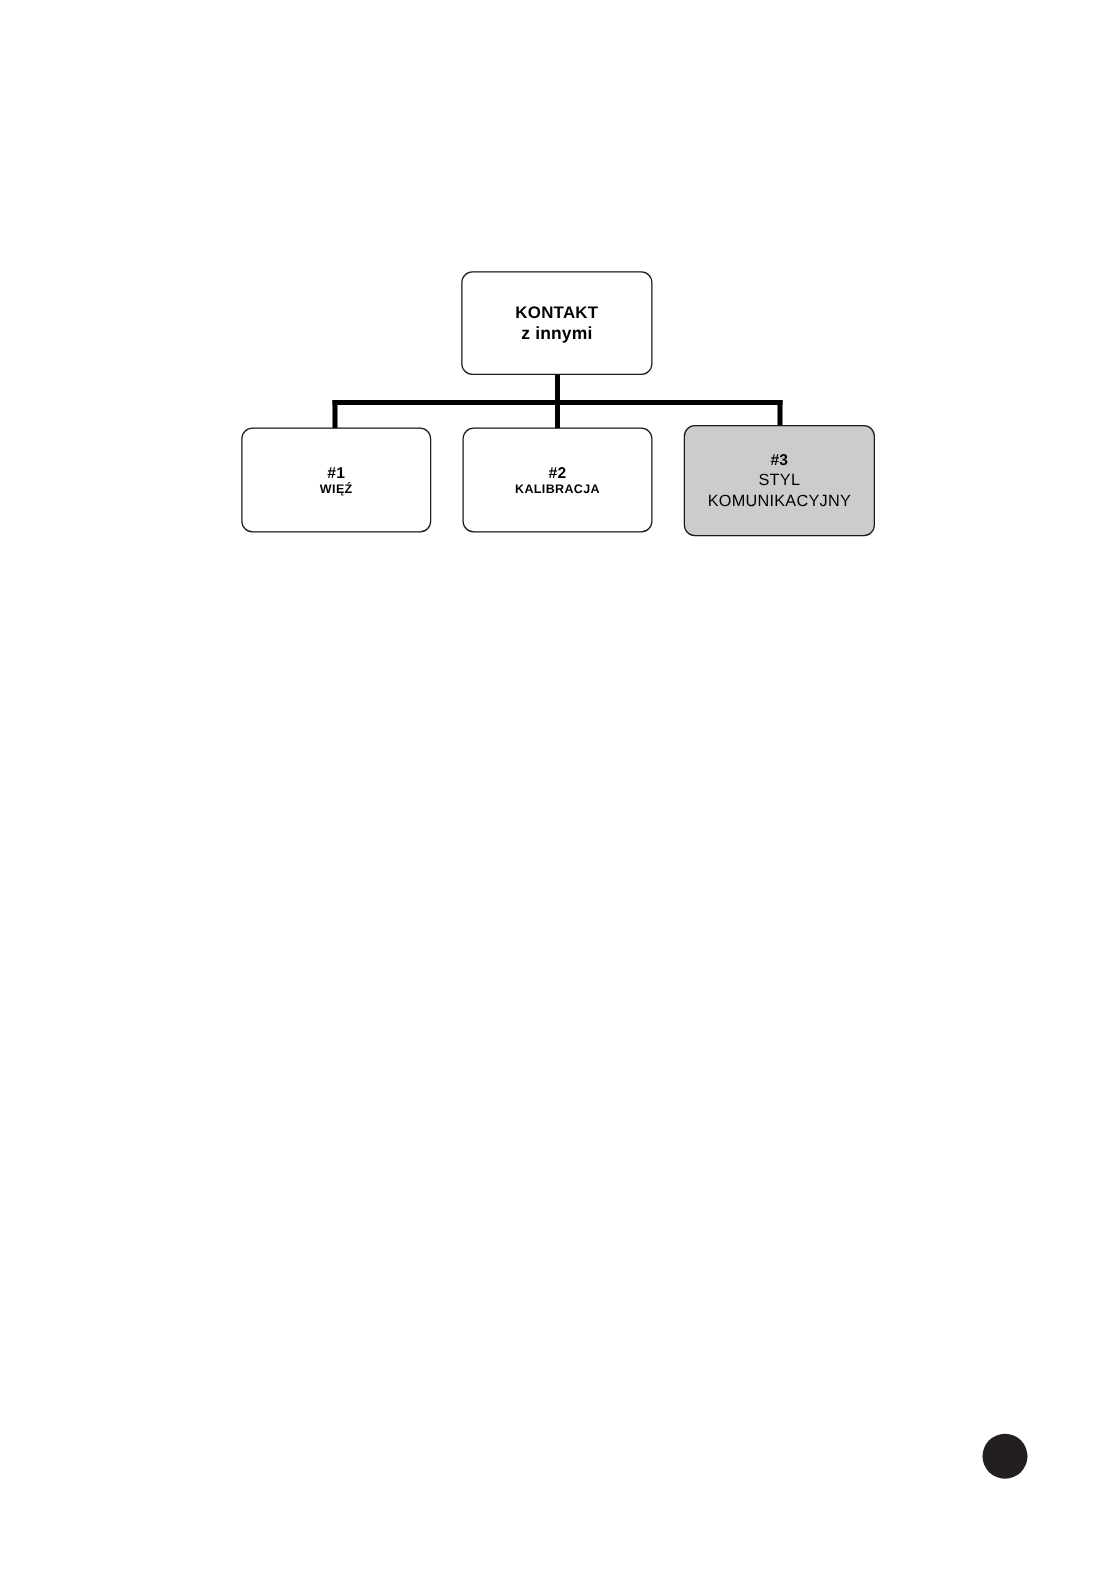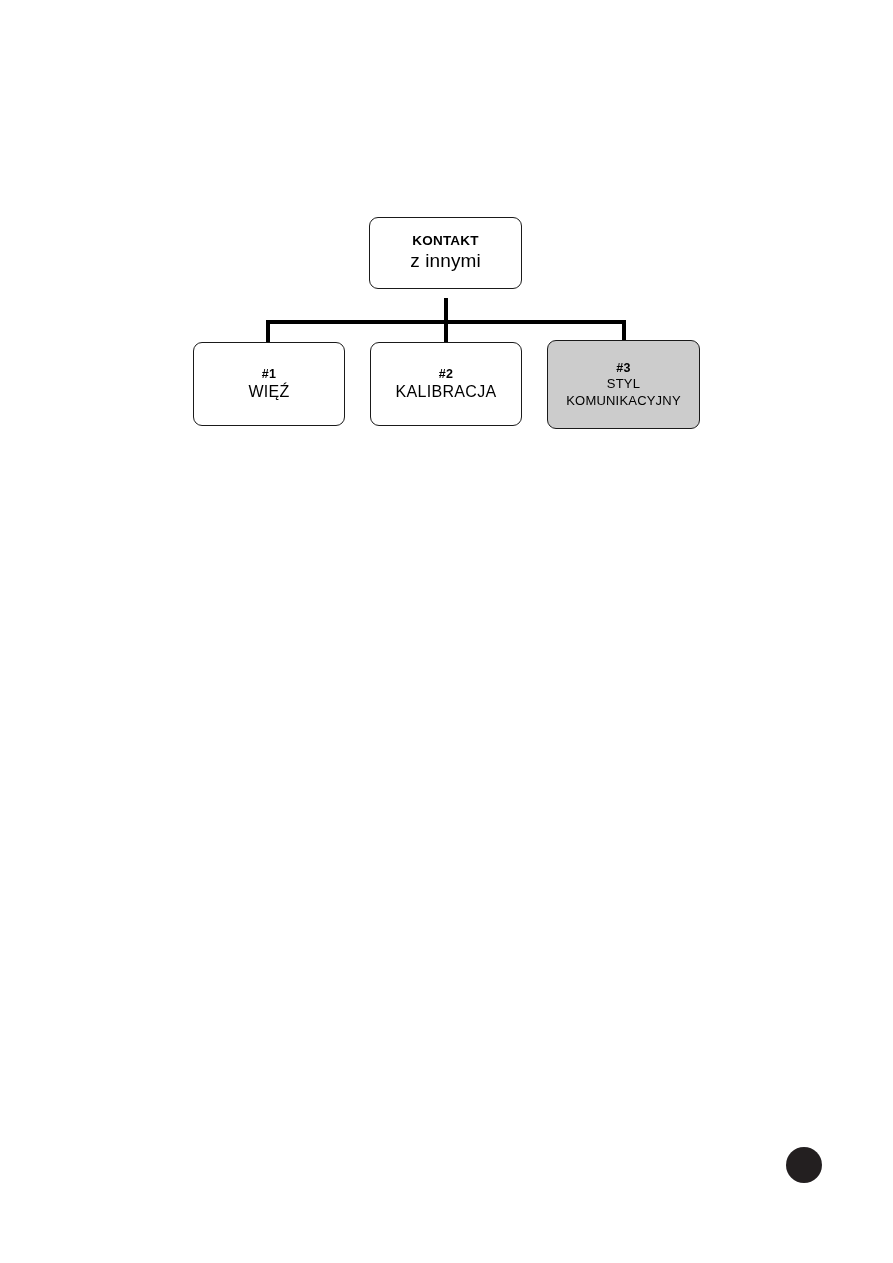--- a/index.html
+++ b/index.html
@@ -76,21 +76,21 @@
     justify-content: center;
     text-align: center;
     line-height: 1.28;
     z-index: 2;
   }
 
   .node-root {
     left: 369px;
     top: 217px;
     width: 153px;
-    height: 72px;
+    height: 83px;
   }
   .node-c1 {
     left: 193px;
     top: 342px;
     width: 152px;
     height: 84px;
   }
   .node-c2 {
     left: 370px;
     top: 342px;
@@ -106,33 +106,33 @@
     border-color: #1a1a1a;
   }
 
   .line-strong {
     font-weight: bold;
     font-size: 13.5px;
     letter-spacing: 0.2px;
     white-space: nowrap;
   }
   .line-plain {
-    font-weight: normal;
-    font-size: 19px;
+    font-weight: bold;
+    font-size: 14px;
     letter-spacing: 0.1px;
     white-space: nowrap;
   }
   .line-num {
     font-weight: bold;
     font-size: 12.5px;
     letter-spacing: 0.2px;
   }
   .line-title {
-    font-weight: normal;
-    font-size: 16px;
+    font-weight: bold;
+    font-size: 10px;
     letter-spacing: 0.3px;
     white-space: nowrap;
   }
   .line-title-sm {
     font-weight: normal;
     font-size: 13px;
     letter-spacing: 0.2px;
     white-space: nowrap;
   }
 

